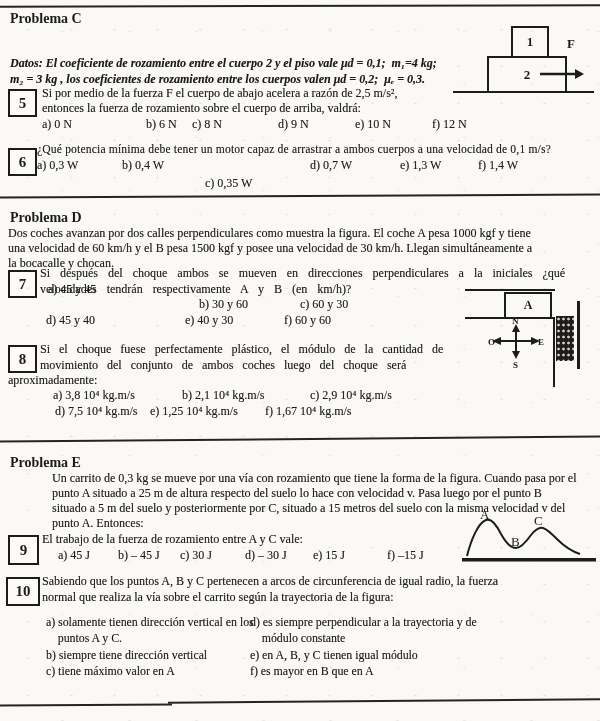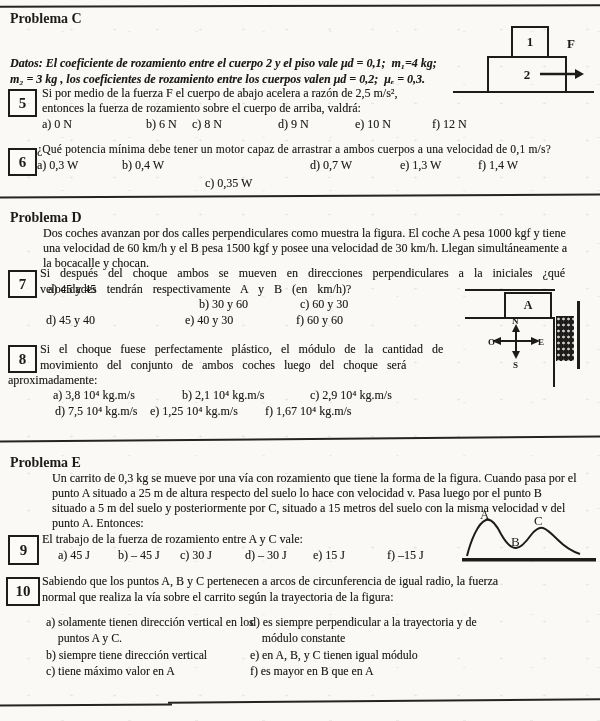--- a/index.html
+++ b/index.html
@@ -82,35 +82,35 @@
   <span class="opt" style="left:37px;top:158px;">a) 0,3 W</span>
   <span class="opt" style="left:122px;top:158px;">b) 0,4 W</span>
   <span class="opt" style="left:205px;top:158px;margin-top:18px;">c) 0,35 W</span>
   <span class="opt" style="left:310px;top:158px;">d) 0,7 W</span>
   <span class="opt" style="left:400px;top:158px;">e) 1,3 W</span>
   <span class="opt" style="left:478px;top:158px;">f) 1,4 W</span>
 
   <div class="rule" style="left:0;right:0;top:195px;transform:rotate(-0.3deg);"></div>
 
   <div class="h" style="left:10px;top:210px;">Problema D</div>
-  <div class="pre" style="left:8px;top:226px;margin-left:35px;">Dos coches avanzan por dos calles perpendiculares como muestra la figura. El coche A pesa 1000 kgf y tiene
+  <div class="pre" style="left:8px;top:226px;">Dos coches avanzan por dos calles perpendiculares como muestra la figura. El coche A pesa 1000 kgf y tiene
 una velocidad de 60 km/h y el B pesa 1500 kgf y posee una velocidad de 30 km/h. Llegan simultáneamente a
 la bocacalle y chocan.</div>
 
   <div class="numbox" style="left:8px;top:270px;">
       <span>7</span>
     </div>
   <div class="pre ws7" style="left:40px;top:266px;">Si después del choque ambos se mueven en direcciones perpendiculares a la iniciales ¿qué
 velocidades tendrán respectivamente A y B (en km/h)?</div>
   <span class="opt" style="left:48px;top:282px;">a) 45 y 45</span>
   <span class="opt" style="left:185px;top:297px;padding-left:14px;">b) 30 y 60</span>
   <span class="opt" style="left:300px;top:297px;">c) 60 y 30</span>
   <span class="opt" style="left:46px;top:313px;">d) 45 y 40</span>
   <span class="opt" style="left:185px;top:313px;">e) 40 y 30</span>
-  <span class="opt" style="left:296px;top:313px;">f) 60 y 60</span>
+  <span class="opt" style="left:284px;top:313px;">f) 60 y 60</span>
 
   <div class="abs" style="left:0;top:0;">
     <div class="line" style="left:465px;top:289px;width:90px;height:2px;"></div>
     <div class="blk" style="left:504px;top:292px;width:44px;height:23px;font-size:12px;">
         <span>A</span>
       </div>
     <div class="line" style="left:465px;top:317px;width:90px;height:2px;"></div>
     <div class="line" style="left:553px;top:317px;width:2px;height:70px;"></div>
     <div class="line" style="left:577px;top:301px;width:2.5px;height:68px;"></div>
     <div class="hatch" style="left:556px;top:316px;width:18px;height:45px;"></div>

